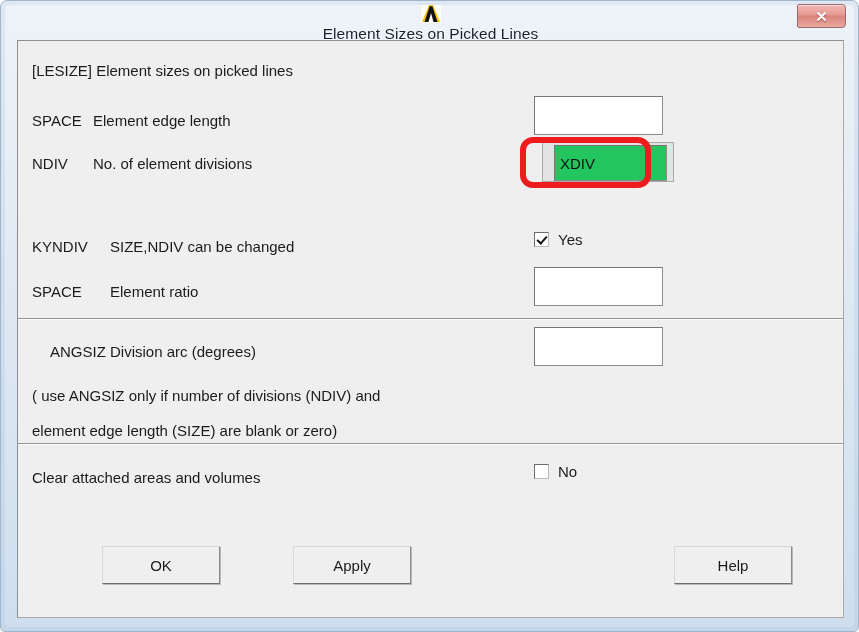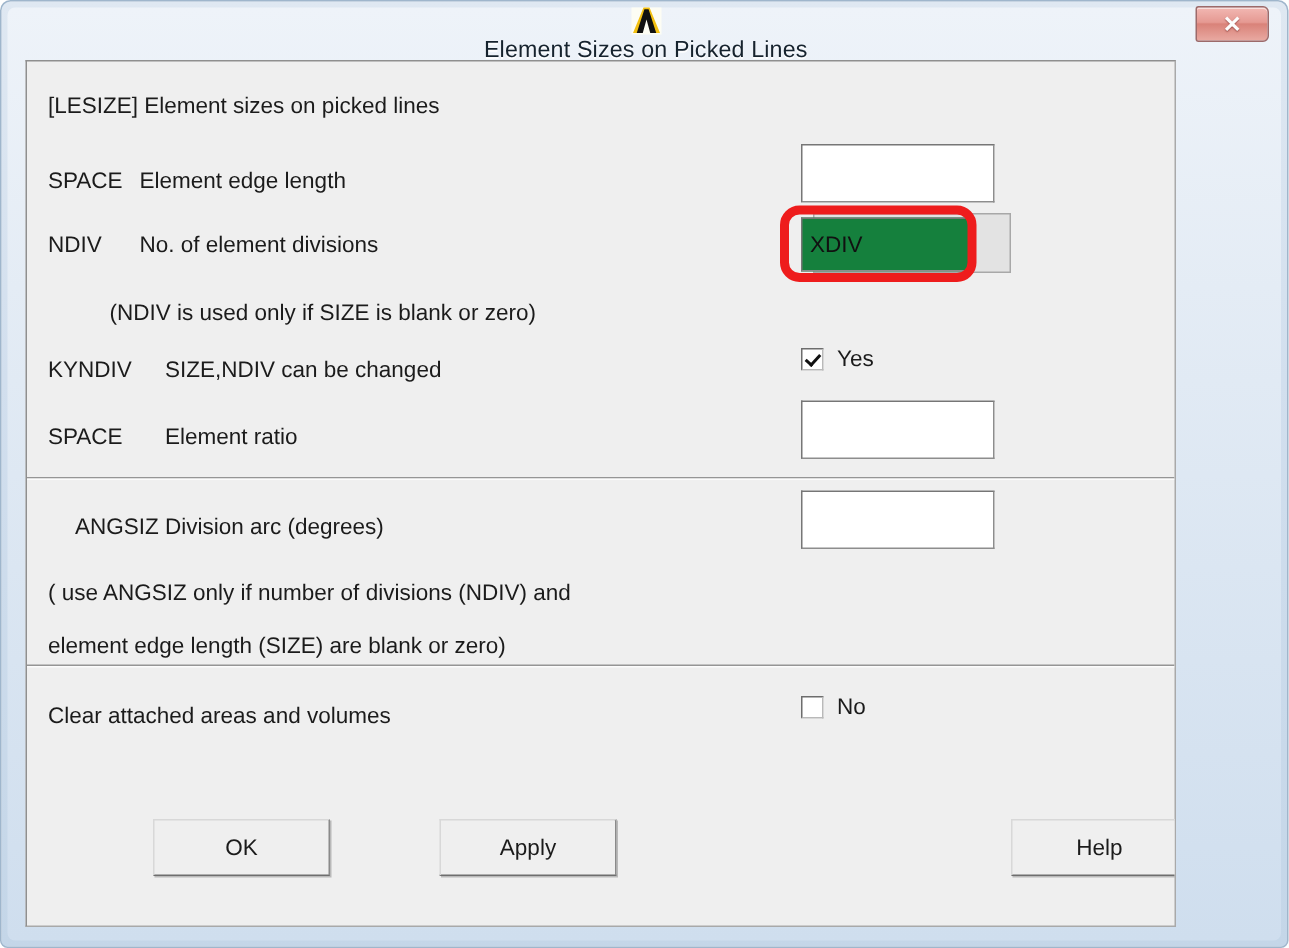--- a/index.html
+++ b/index.html
@@ -89,21 +89,21 @@
     font-weight: bold;
     line-height: 1;
     text-shadow: 0 1px 1px rgba(120,40,40,0.7);
   }
 
   
   #client {
     position: absolute;
     left: 16px;
     top: 39px;
-    width: 767px;
+    width: 827px;
     height: 578px;
     background: #efefef;
     border: 1px solid #a9a9a9;
     border-top-color: #8f8f8f;
     border-left-color: #8f8f8f;
     box-sizing: border-box;
     overflow: hidden;
   }
   .label {
     position: absolute;
@@ -121,21 +121,22 @@
     border: 1px solid #8d8d8d;
     border-top-color: #767676;
     border-left-color: #767676;
     font-family: "Liberation Sans", sans-serif;
     font-size: 15px;
     color: #111;
     padding: 0 5px;
     outline: none;
   }
   .txtfield.gray {
-    background: #15803d;
+    background: #22c55e;
+    margin-left: 20px;
   }
   
   .field-plate {
     position: absolute;
     background: #e3e3e3;
     border: 1px solid #a8a8a8;
     box-sizing: border-box;
   }
 
   
@@ -247,21 +248,20 @@
 
     <span class="label" style="left:14px; top:72px;">SPACE</span>
     <span class="label" style="left:75px; top:72px;">Element edge length</span>
     <input class="txtfield" type="text" style="left: 516px; top: 55px; width: 129px; height: 39px;" value="">
 
     <span class="label" style="left:14px; top:115px;">NDIV</span>
     <span class="label" style="left:75px; top:115px;">No. of element divisions</span>
     <div class="field-plate" style="left:524px; top:101px; width:132px; height:40px;"></div>
     <input class="txtfield gray" type="text" style="left: 516px; top: 104px; width: 113px; height: 36px;" value="XDIV">
 
-    <span class="label" style="left:55px; top:160px;">(NDIV is used only if SIZE is blank or zero)</span>
 
     <span class="label" style="left:14px; top:198px;">KYNDIV</span>
     <span class="label" style="left:92px; top:198px;">SIZE,NDIV can be changed</span>
     <div class="checkrow" style="left:516px; top:190px;">
       <span class="checkbox checked"></span>
       <span class="check-label">Yes</span>
     </div>
 
     <span class="label" style="left:14px; top:243px;">SPACE</span>
     <span class="label" style="left:92px; top:243px;">Element ratio</span>

